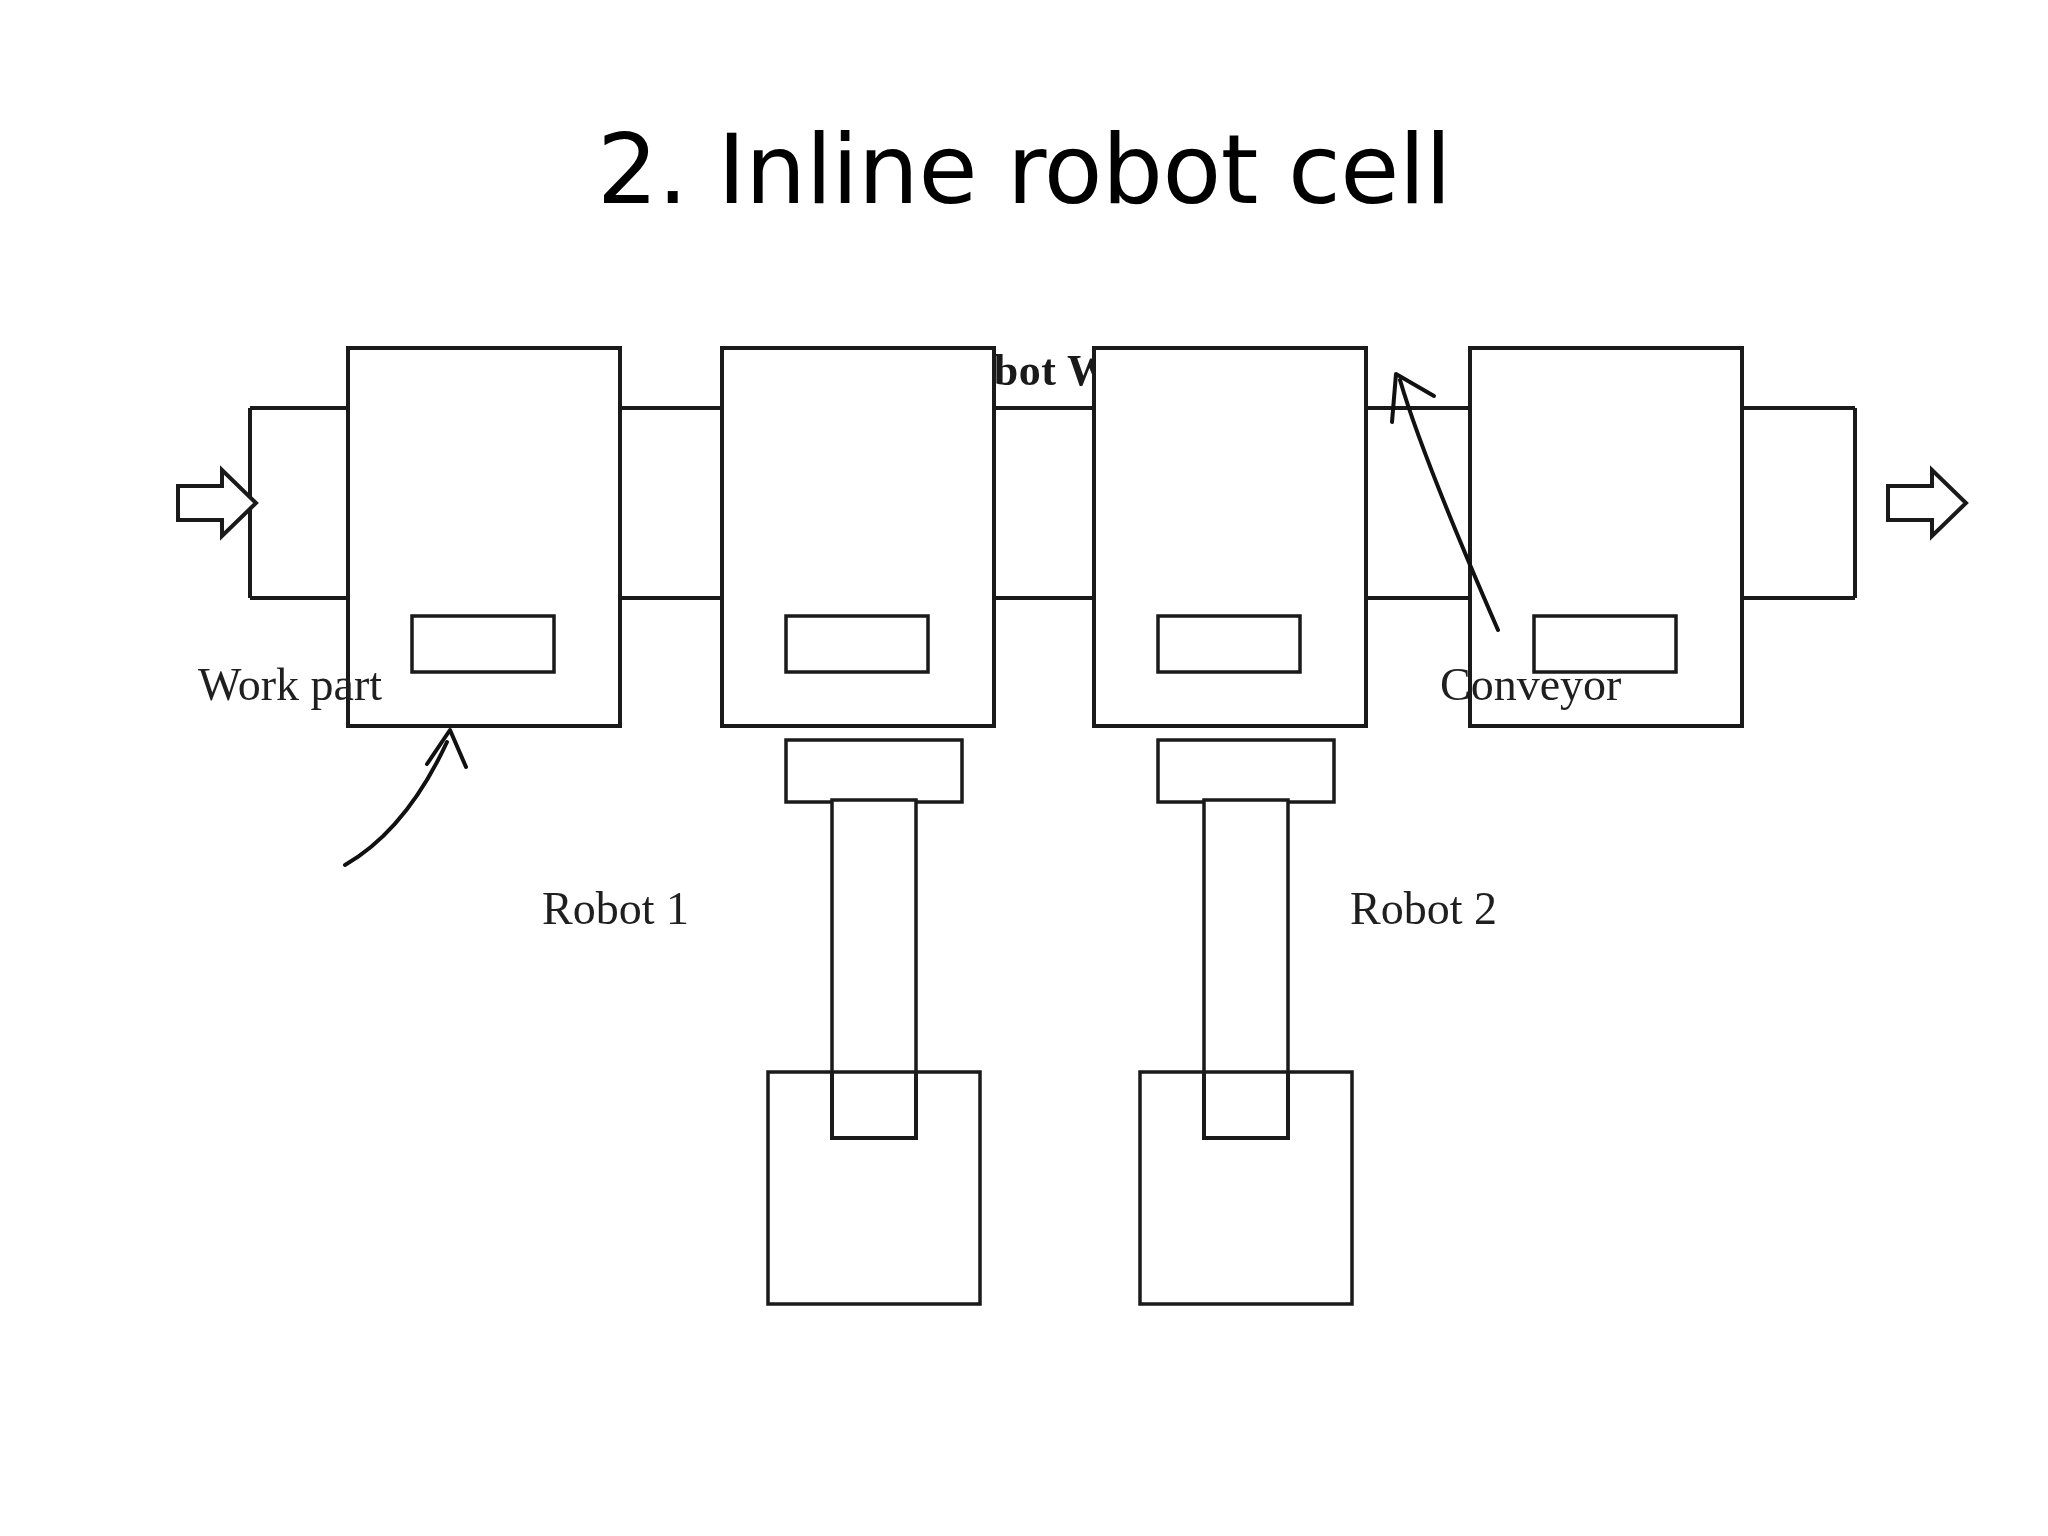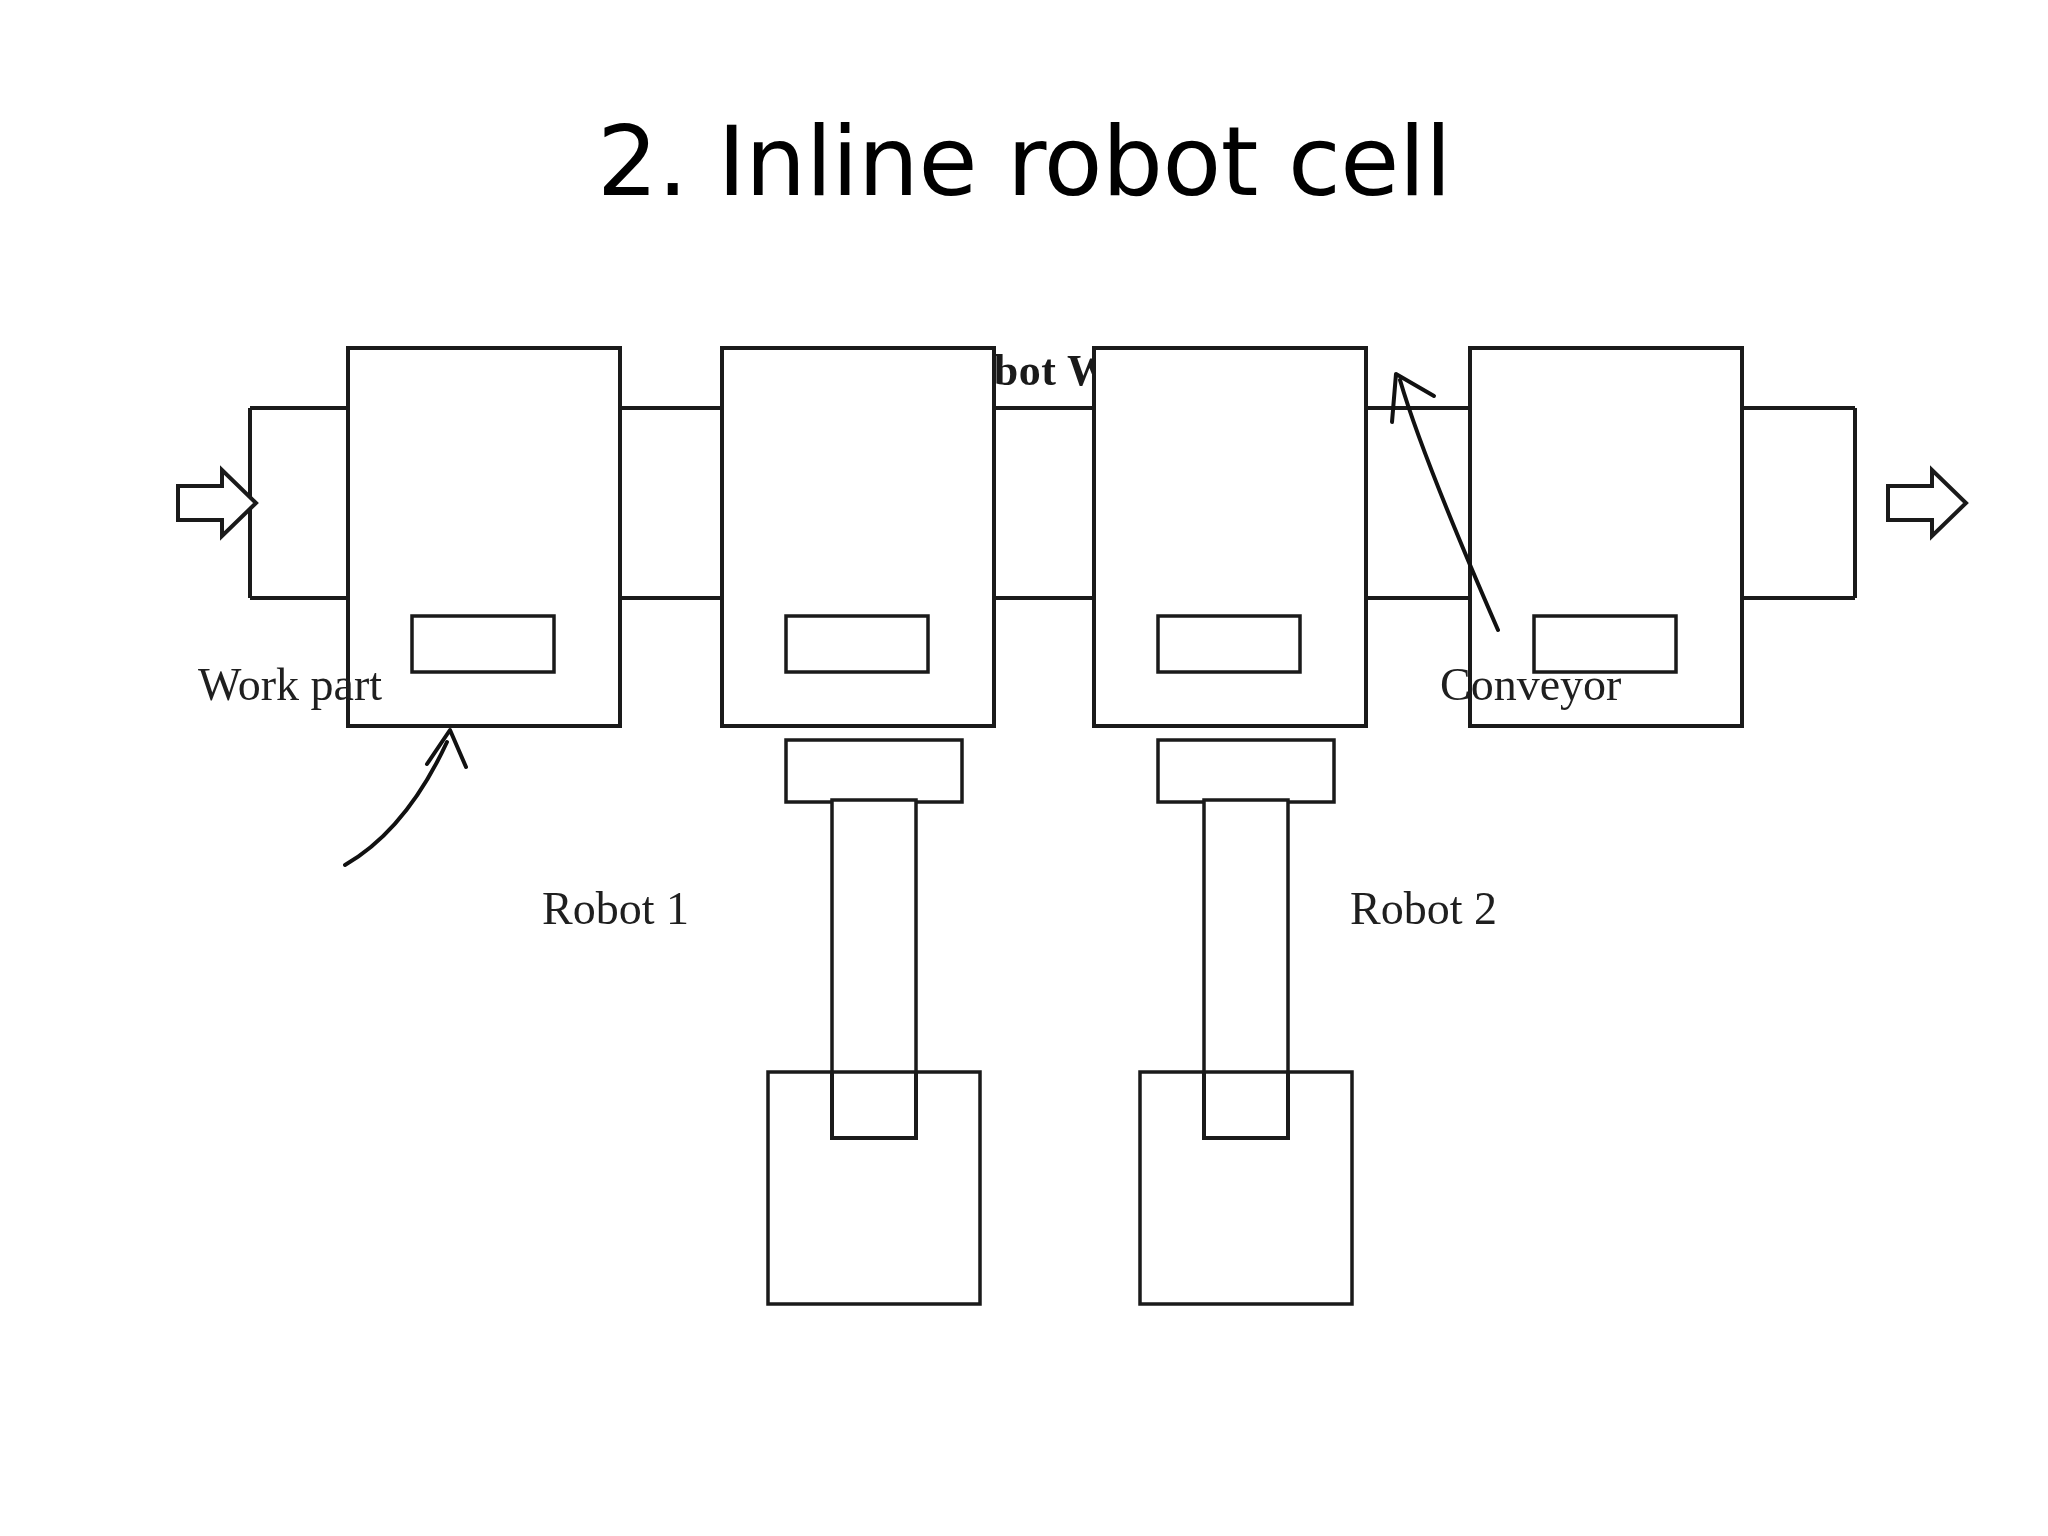--- a/index.html
+++ b/index.html
@@ -20,21 +20,21 @@
     left: 0; top: 0;
     width: 2048px;
     height: 1536px;
     background: #ffffff;
   }
 
   
   #slide-title {
     position: absolute;
     left: 0;
-    top: 114px;
+    top: 122px;
     width: 2048px;
     text-align: center;
     font-family: "DejaVu Sans", "Liberation Sans", sans-serif;
     font-size: 96px;
     font-weight: 400;
     line-height: 1.0;
     color: #000000;
     letter-spacing: -0.5px;
     white-space: nowrap;
   }

